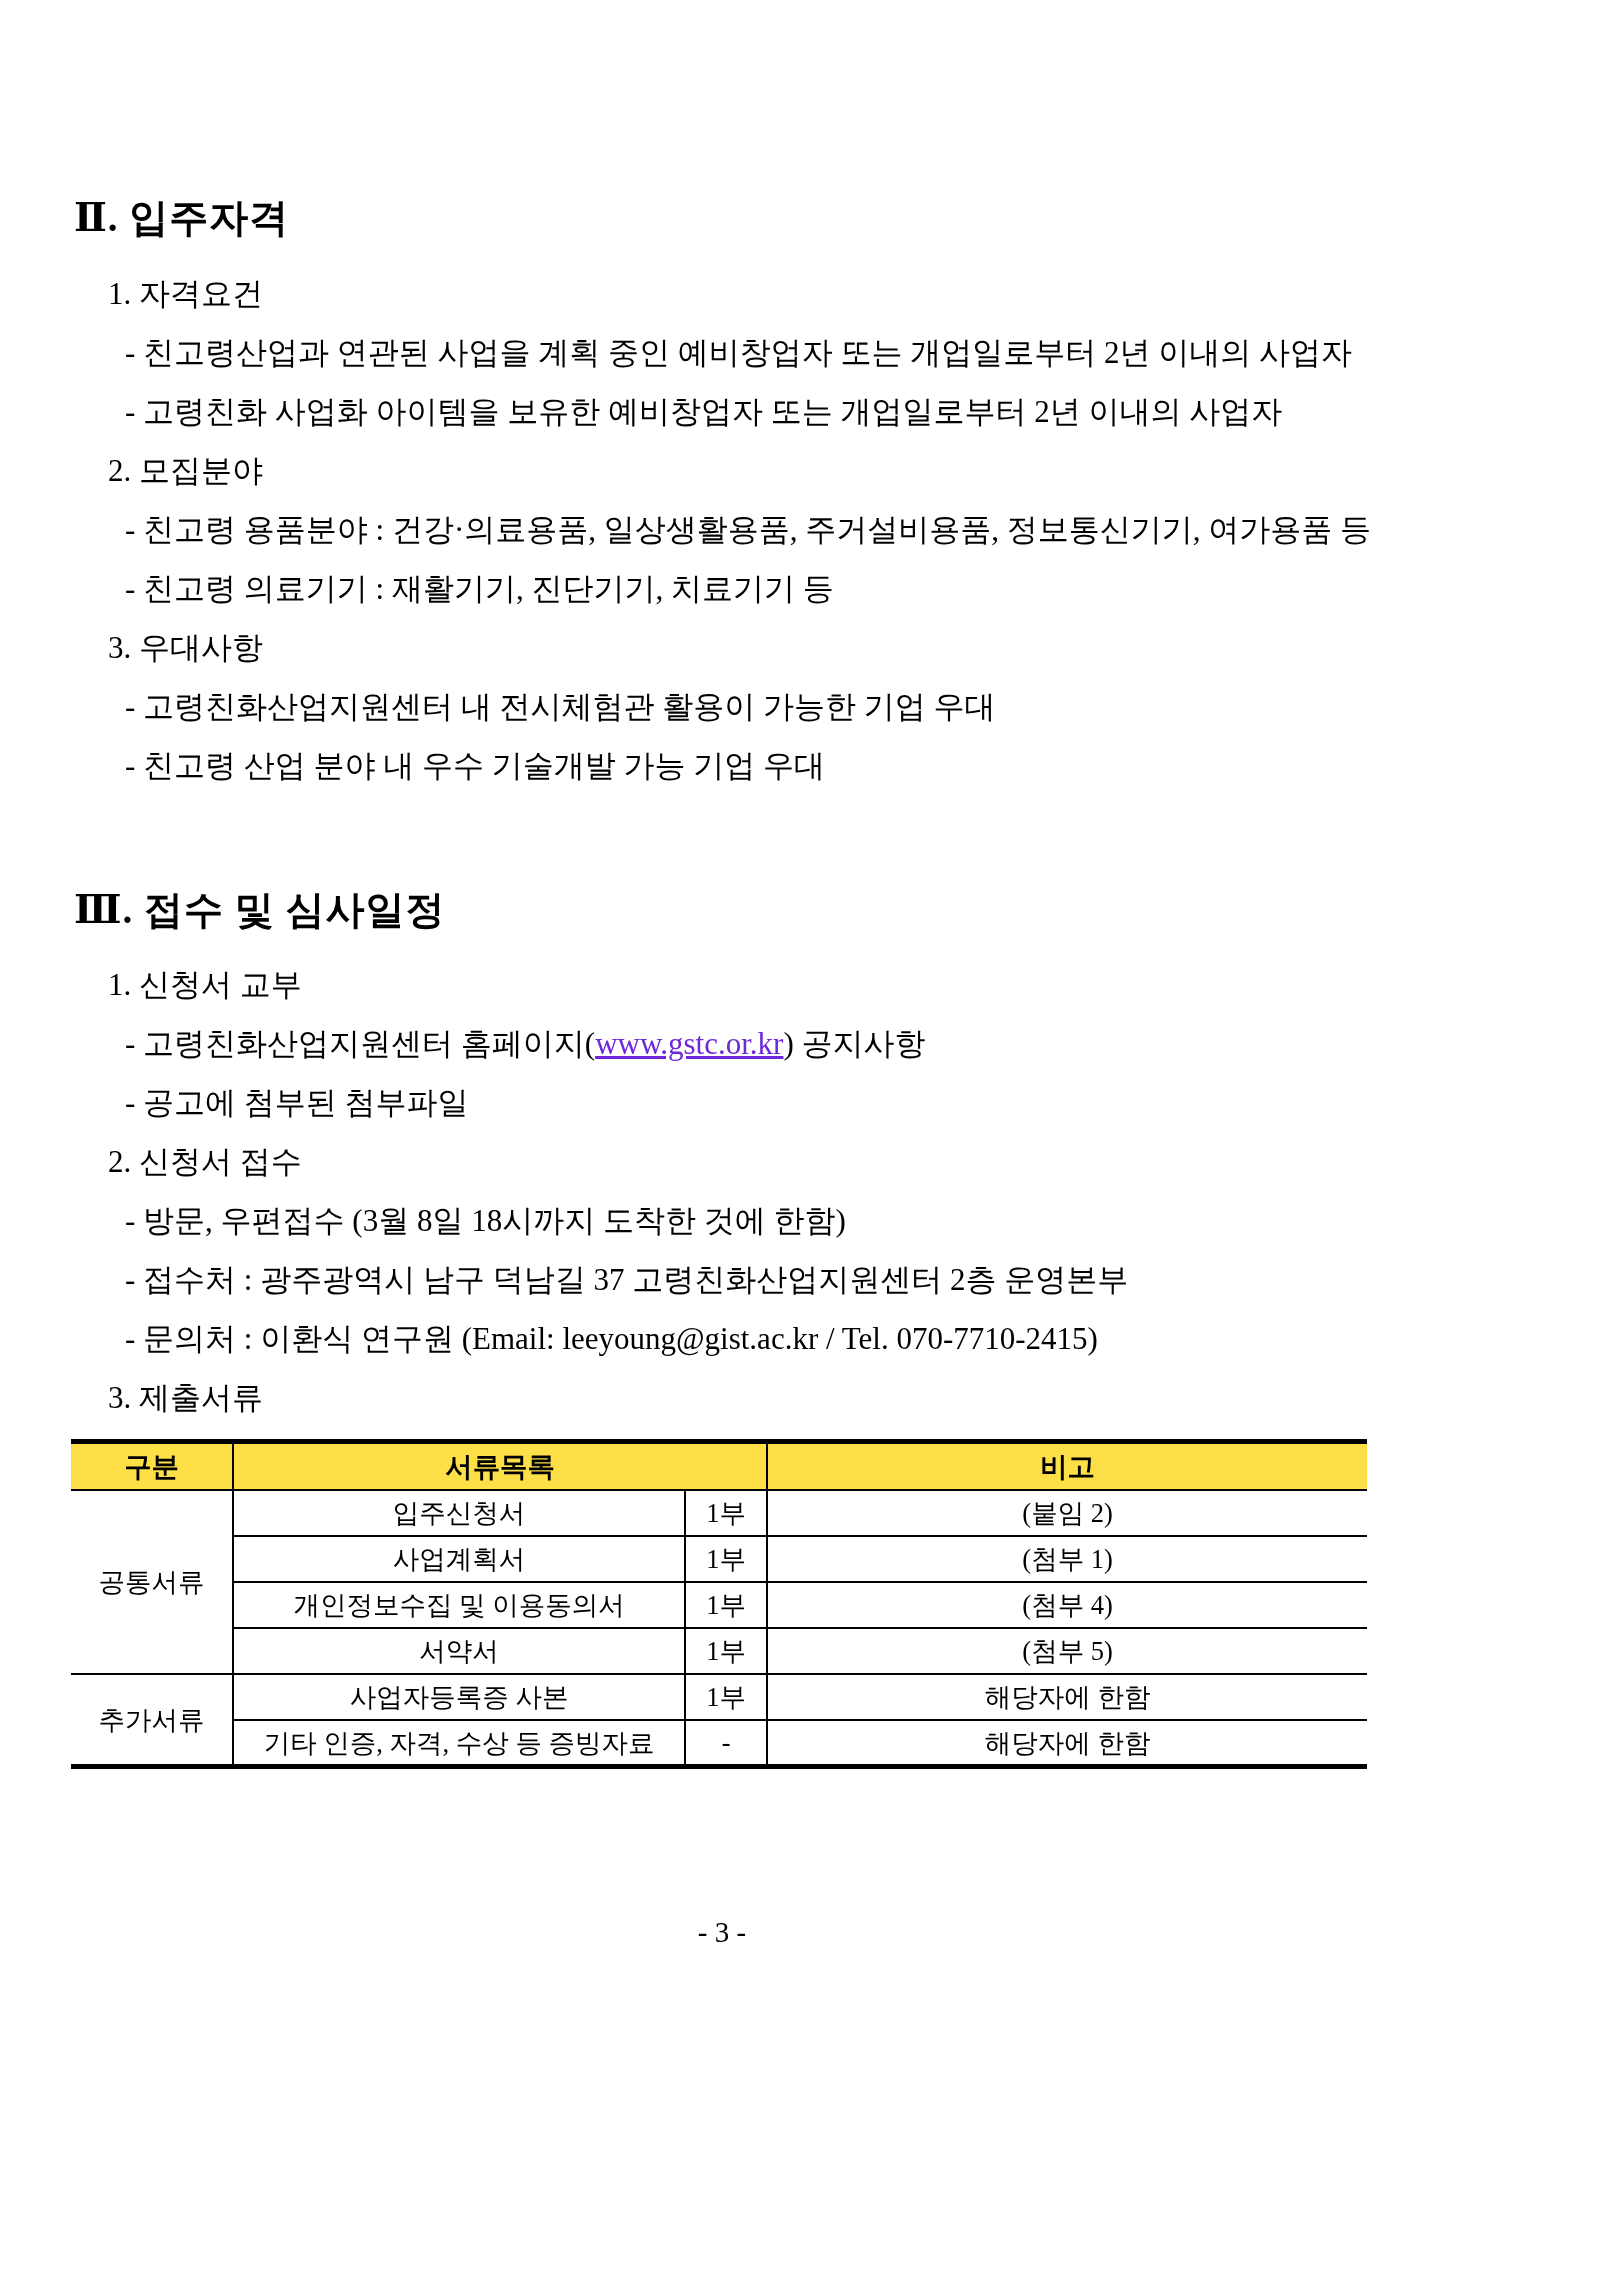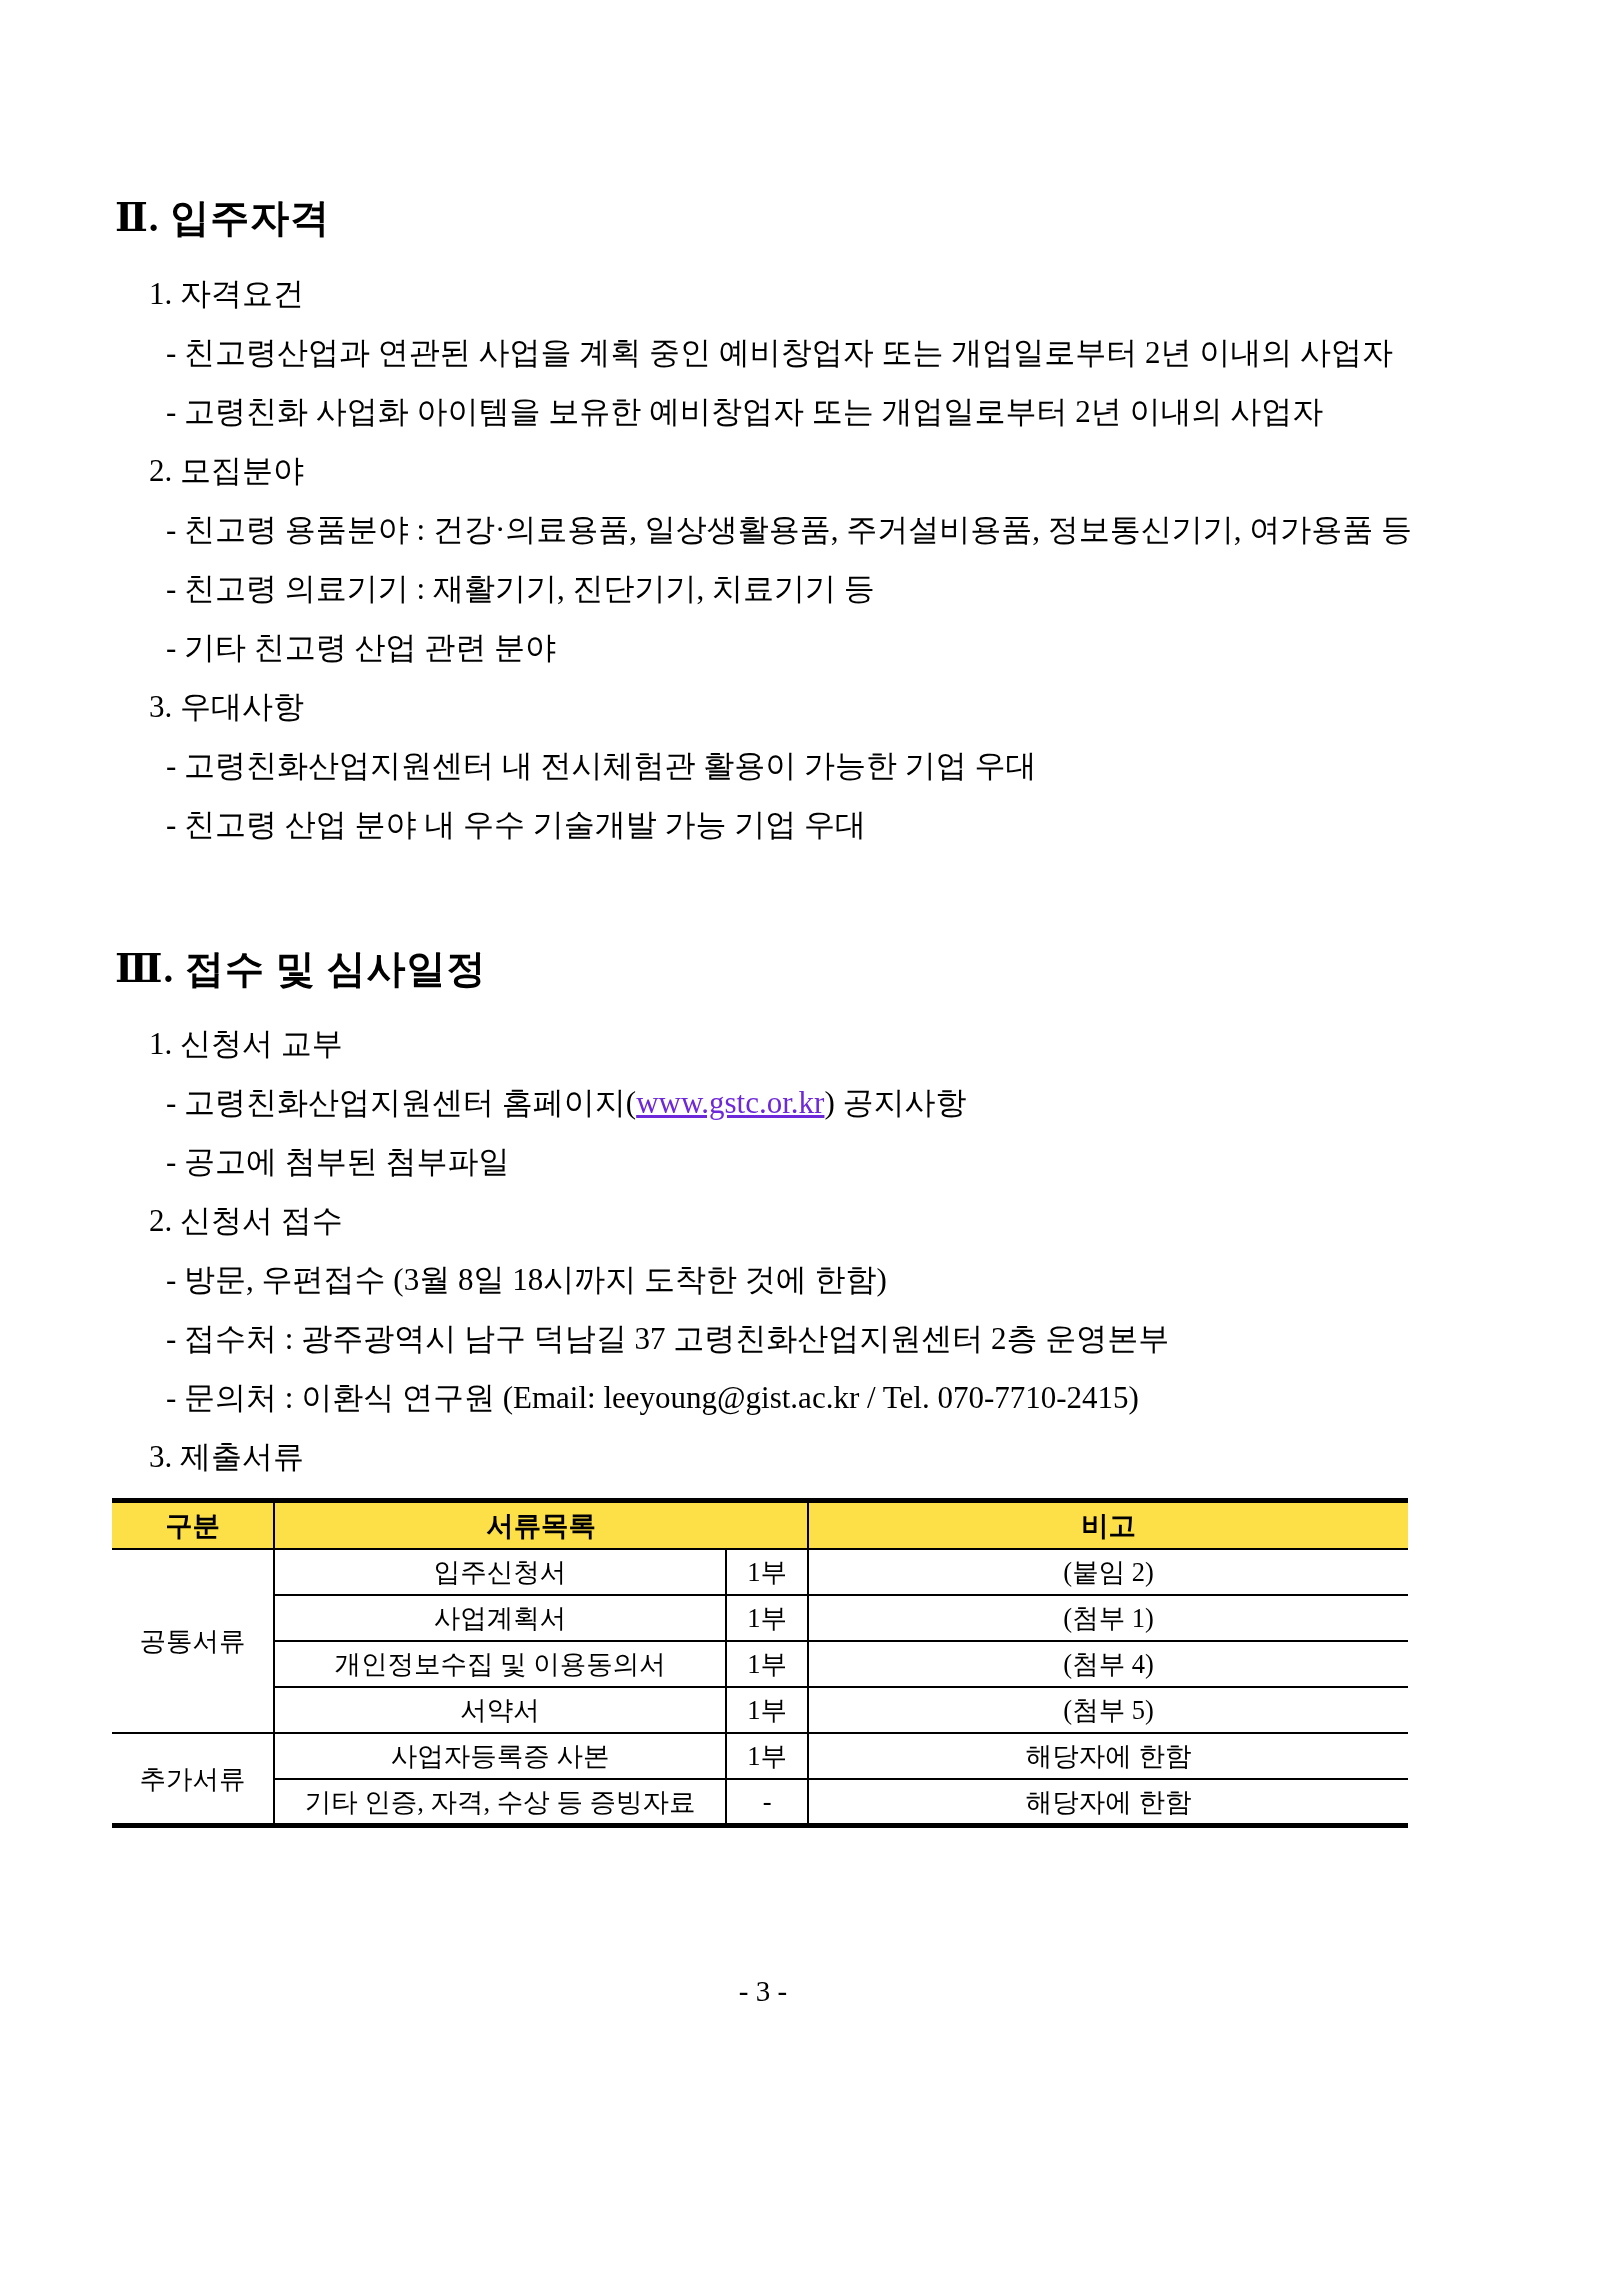--- a/index.html
+++ b/index.html
@@ -3,21 +3,21 @@
 <meta charset="utf-8">
 <style>
   html,body{margin:0;padding:0;background:#888;}
   .page{
     position:relative;
     width:1621px;height:2293px;
     background:#ffffff;
     font-family:"Liberation Serif","DejaVu Serif",serif;
     color:#000;
     box-sizing:border-box;
-    padding:193px 131px 0 115px;
+    padding:193px 131px 0 74px;
     overflow:hidden;
   }
   .section{width:1328px;}
   h2.sec-heading{
     margin:0 0 21.6px 0;
     font-size:39px;line-height:49px;
     font-weight:bold;
     letter-spacing:1px;
   }
   .sec3{margin-top:90px;}
@@ -71,21 +71,20 @@
 <div class="page">
 
   <div class="section">
     <h2 class="sec-heading">Ⅱ. 입주자격</h2>
     <div class="line num">1. 자격요건</div>
     <div class="line dash">- 친고령산업과 연관된 사업을 계획 중인 예비창업자 또는 개업일로부터 2년 이내의 사업자</div>
     <div class="line dash">- 고령친화 사업화 아이템을 보유한 예비창업자 또는 개업일로부터 2년 이내의 사업자</div>
     <div class="line num">2. 모집분야</div>
     <div class="line dash">- 친고령 용품분야 : 건강·의료용품, 일상생활용품, 주거설비용품, 정보통신기기, 여가용품 등</div>
     <div class="line dash">- 친고령 의료기기 : 재활기기, 진단기기, 치료기기 등</div>
-    <div class="line dash">- 기타 친고령 산업 관련 분야</div>
     <div class="line num">3. 우대사항</div>
     <div class="line dash">- 고령친화산업지원센터 내 전시체험관 활용이 가능한 기업 우대</div>
     <div class="line dash">- 친고령 산업 분야 내 우수 기술개발 가능 기업 우대</div>
   </div>
 
   <div class="section sec3">
     <h2 class="sec-heading">Ⅲ. 접수 및 심사일정</h2>
     <div class="line num">1. 신청서 교부</div>
     <div class="line dash"><span>- 고령친화산업지원센터 홈페이지(</span><a class="doc-link">www.gstc.or.kr</a><span>) 공지사항</span></div>
     <div class="line dash">- 공고에 첨부된 첨부파일</div>

